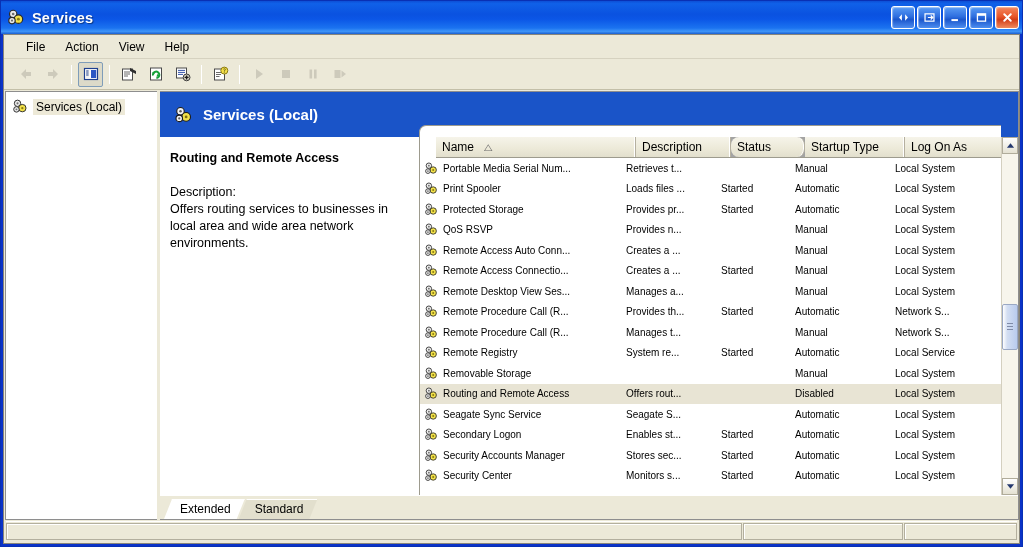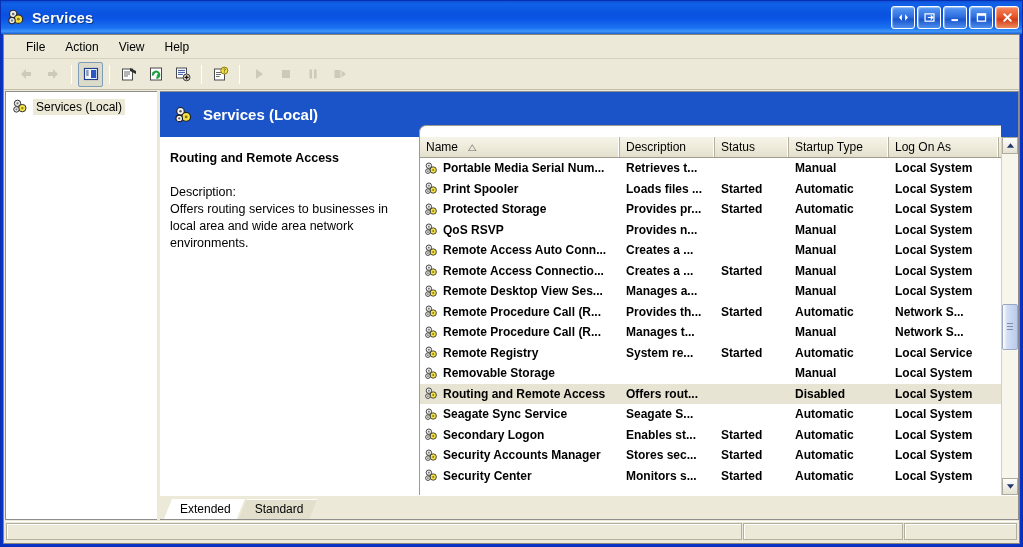--- a/index.html
+++ b/index.html
@@ -230,20 +230,21 @@
     position: relative;
     z-index: 2;
   }
   #listheader {
     display: flex;
     height: 21px; min-height: 21px;
     background: #a3a3a3;
     margin-top: 11px;
     border-bottom: 1px solid #9d9b8e;
     flex: 0 0 auto;
+    margin-left: 16px;
   }
   .col-head {
     font-size: 12px;
     color: #000;
     display: flex;
     align-items: center;
     padding: 0 6px;
     border-right: 1px solid #b5b0a0;
     box-shadow: inset -1px 0 0 #ffffff;
     background: linear-gradient(to bottom,#f6f4ea 0%, #ece9d8 60%, #e2dfcd 100%);
@@ -260,42 +261,41 @@
   }
   #listrows {
     flex: 1 1 auto;
     overflow: hidden;
     position: relative;
   }
   .row {
     display: flex;
     height: 20.5px;
     align-items: center;
-    font-size: 12px;
+    font-size: 10px;
     color: #000;
     cursor: default;
     white-space: nowrap;
-    font-weight: bold;
   }
   .row.selected { background: #e8e4d4; }
   .cell {
     padding: 0 6px;
     overflow: hidden;
     white-space: nowrap;
     flex: 0 0 auto;
     display: flex;
     align-items: center;
   }
   .cell.name { padding-left: 4px; }
   .svc-icon { width: 15px; height: 15px; margin-right: 4px; flex: 0 0 auto; }
 
   
   .c-name   { width: 200px; }
   .c-desc   { width: 95px; }
-  .c-status { width: 74px; }
+  .c-status { width: 74px; border-radius: 8px; }
   .c-start  { width: 100px; }
   .c-logon  { width: 110px; text-align: right; }
 
   
   #vscroll {
     width: 17px; min-width: 17px;
     background: #f1efe2;
     border-left: 1px solid #d4d0c0;
     display: flex;
     flex-direction: column;

